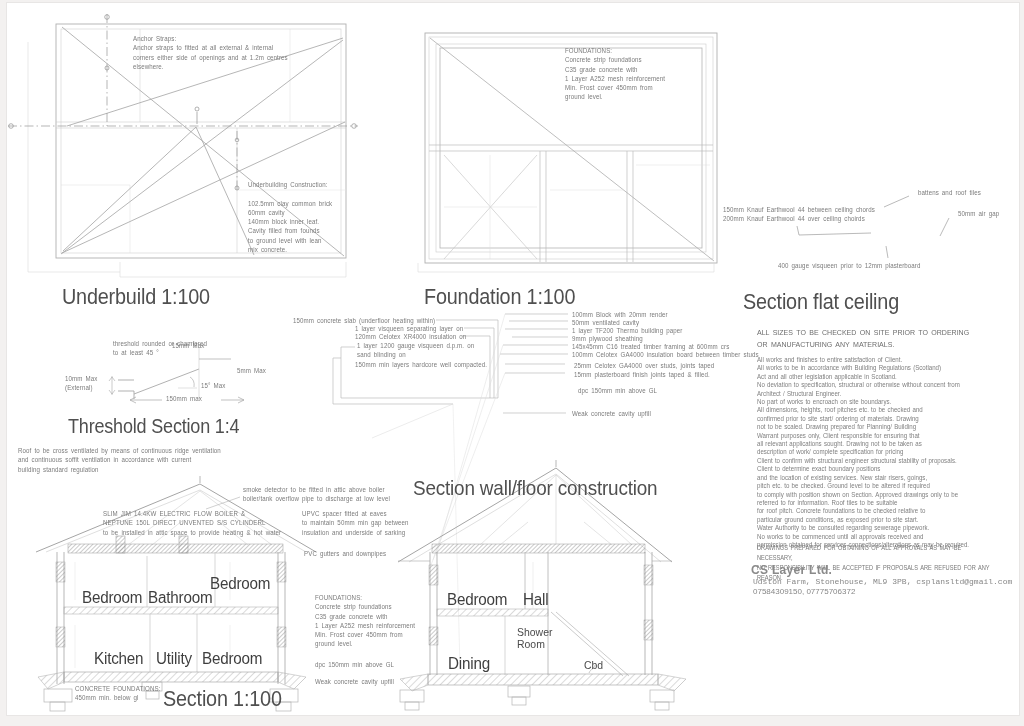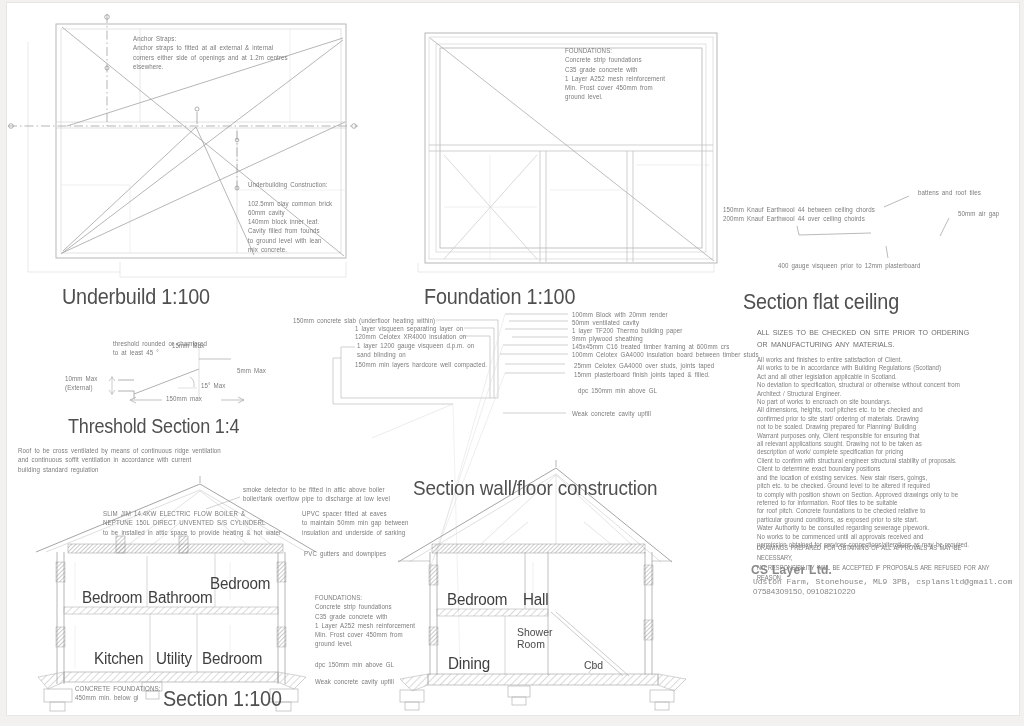--- a/index.html
+++ b/index.html
@@ -323,21 +323,21 @@
 referred to for information. Roof tiles to be suitable
 for roof pitch. Concrete foundations to be checked relative to
 particular ground conditions, as exposed prior to site start.
 Water Authority to be consulted regarding sewerage pipework.
 No works to be commenced until all approvals received and
 permission obtained for services connections/alterations as may be required.</div>
 <div class="tx disc" style="left:757px;top:543px;">DRAWINGS PREPARED FOR OBTAINING OF ALL APPROVALS AS MAY BE NECESSARY,
 NO RESPONSIBILITY WILL BE ACCEPTED IF PROPOSALS ARE REFUSED FOR ANY REASON.</div>
 <div class="tx co" style="left:751px;top:563px;">CS Layer Ltd.</div>
 <div class="tx ad" style="left:753px;top:577px;font-family:Liberation Mono, monospace;">Udston Farm, Stonehouse, ML9 3PB, csplansltd@gmail.com</div>
-<div class="tx ad" style="left:753px;top:587px;">07584309150, 09108210220</div>
+<div class="tx ad" style="left:753px;top:587px;">07584309150, 07775706372</div>
 
 <div class="tx n" style="left:18px;top:446px;">Roof to be cross ventilated by means of continuous ridge ventilation
 and continuous soffit ventilation in accordance with current
 building standard regulation</div>
 
 <div class="tx ttl21" style="left:413px;top:476px;">Section wall/floor construction</div>
 <div class="tx n" style="left:243px;top:485px;">smoke detector to be fitted in attic above boiler
 boiler/tank overflow pipe to discharge at low level</div>
 <div class="tx n" style="left:103px;top:509px;">SLIM JIM 14.4KW ELECTRIC FLOW BOILER &amp;
 NEPTUNE 150L DIRECT UNVENTED S/S CYLINDERL

